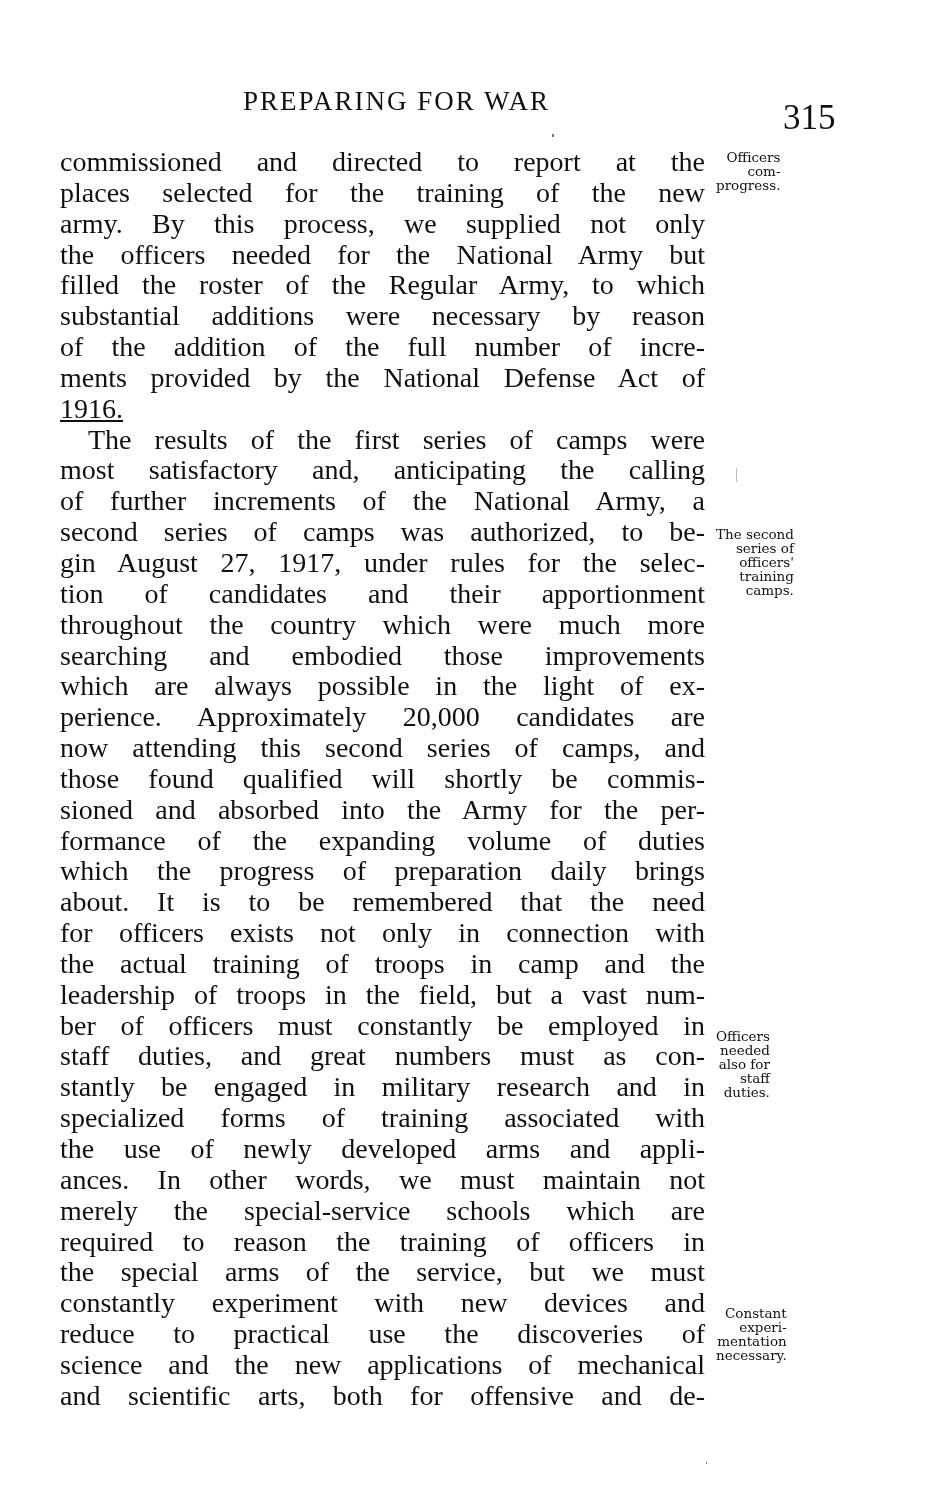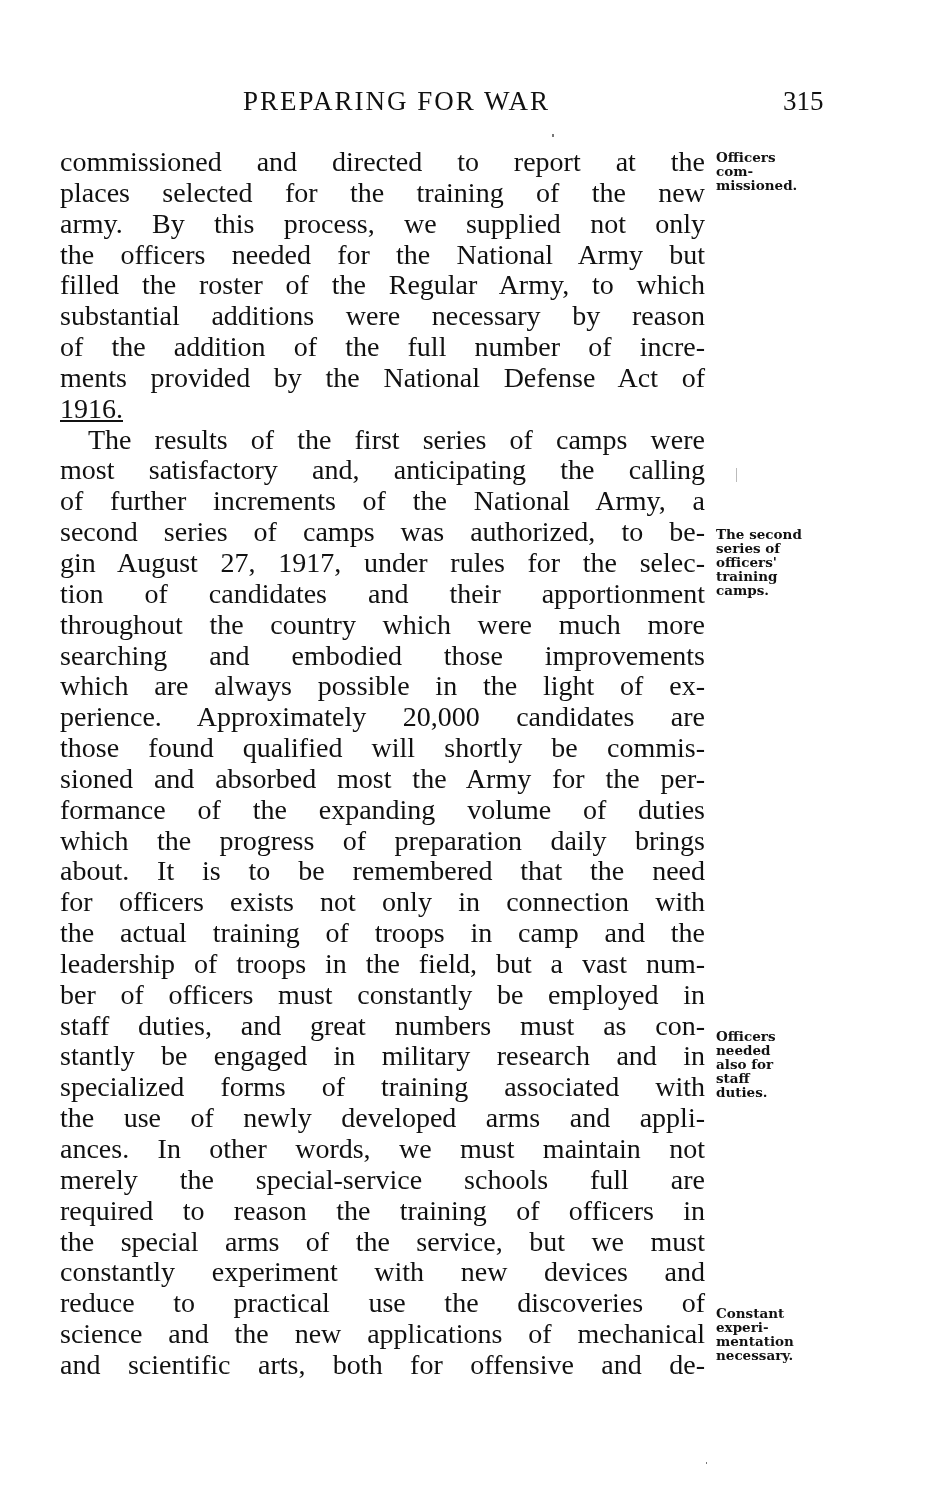--- a/index.html
+++ b/index.html
@@ -1,28 +1,28 @@
 <!DOCTYPE html>
 <html><head>
 <meta charset="utf-8">
 <style>
   html, body { margin: 0; padding: 0; background: #ffffff; }
   body { width: 950px; height: 1492px; position: relative; overflow: hidden;
          font-family: "Liberation Serif", "DejaVu Serif", serif; color: #111; }
   .page { position: absolute; left: 0; top: 0; width: 950px; height: 1492px; padding-left: 20px; }
   .running-head { position: absolute; top: 86px; left: 0; width: 950px; height: 40px; }
   .rh-title { position: absolute; left: 243px; top: 0; font-size: 27px; letter-spacing: 2px; }
-  .rh-page { position: absolute; left: 783px; top: 0; font-size: 27px; }
+  .rh-page { position: absolute; left: 783px; top: 12px; font-size: 35px; }
   .body-text { position: absolute; left: 60px; top: 147px; width: 645px; }
   .line { display: block; height: 30.85px; line-height: 30.85px; font-size: 28px;
           white-space: nowrap; text-align: justify; text-align-last: justify; }
   .line.last { text-align-last: left; text-decoration: underline; }
   .line.indent { padding-left: 28px; }
   .note { position: absolute; left: 716px; font-family: "DejaVu Serif", serif;
-          font-size: 13.5px; font-weight: bold; line-height: 14px; color: #111; }
+          font-size: 13.5px; font-weight: normal; line-height: 14px; color: #111; text-align: right; }
   .note span { display: block; }
   .speck { position: absolute; width: 2px; height: 3px; background: #777; }
 </style>
 </head>
 <body>
 
 <div class="page">
 
   <div class="running-head">
     <span class="rh-title">PREPARING FOR WAR</span>
@@ -49,48 +49,49 @@
       <span class="line indent">The results of the first series of camps were</span>
       <span class="line">most satisfactory and, anticipating the calling</span>
       <span class="line">of further increments of the National Army, a</span>
       <span class="line">second series of camps was authorized, to be-</span>
       <span class="line">gin August 27, 1917, under rules for the selec-</span>
       <span class="line">tion of candidates and their apportionment</span>
       <span class="line">throughout the country which were much more</span>
       <span class="line">searching and embodied those improvements</span>
       <span class="line">which are always possible in the light of ex-</span>
       <span class="line">perience.  Approximately 20,000 candidates are</span>
+      <span class="line">now attending this second series of camps, and</span>
       <span class="line">those found qualified will shortly be commis-</span>
-      <span class="line">sioned and absorbed most the Army for the per-</span>
+      <span class="line">sioned and absorbed into the Army for the per-</span>
       <span class="line">formance of the expanding volume of duties</span>
       <span class="line">which the progress of preparation daily brings</span>
       <span class="line">about.  It is to be remembered that the need</span>
       <span class="line">for officers exists not only in connection with</span>
       <span class="line">the actual training of troops in camp and the</span>
       <span class="line">leadership of troops in the field, but a vast num-</span>
       <span class="line">ber of officers must constantly be employed in</span>
       <span class="line">staff duties, and great numbers must as con-</span>
       <span class="line">stantly be engaged in military research and in</span>
       <span class="line">specialized forms of training associated with</span>
       <span class="line">the use of newly developed arms and appli-</span>
       <span class="line">ances.  In other words, we must maintain not</span>
-      <span class="line">merely the special-service schools full are</span>
+      <span class="line">merely the special-service schools which are</span>
       <span class="line">required to reason the training of officers in</span>
       <span class="line">the special arms of the service, but we must</span>
       <span class="line">constantly experiment with new devices and</span>
       <span class="line">reduce to practical use the discoveries of</span>
       <span class="line">science and the new applications of mechanical</span>
       <span class="line">and scientific arts, both for offensive and de-</span>
     </div>
   </div>
 
   <div class="note" style="top:150px;">
     <span>Officers</span>
     <span>com-</span>
-    <span>missioned.</span>
+    <span>progress.</span>
   </div>
 
   <div class="note" style="top:527px;">
     <span>The second</span>
     <span>series of</span>
     <span>officers'</span>
     <span>training</span>
     <span>camps.</span>
   </div>
 

